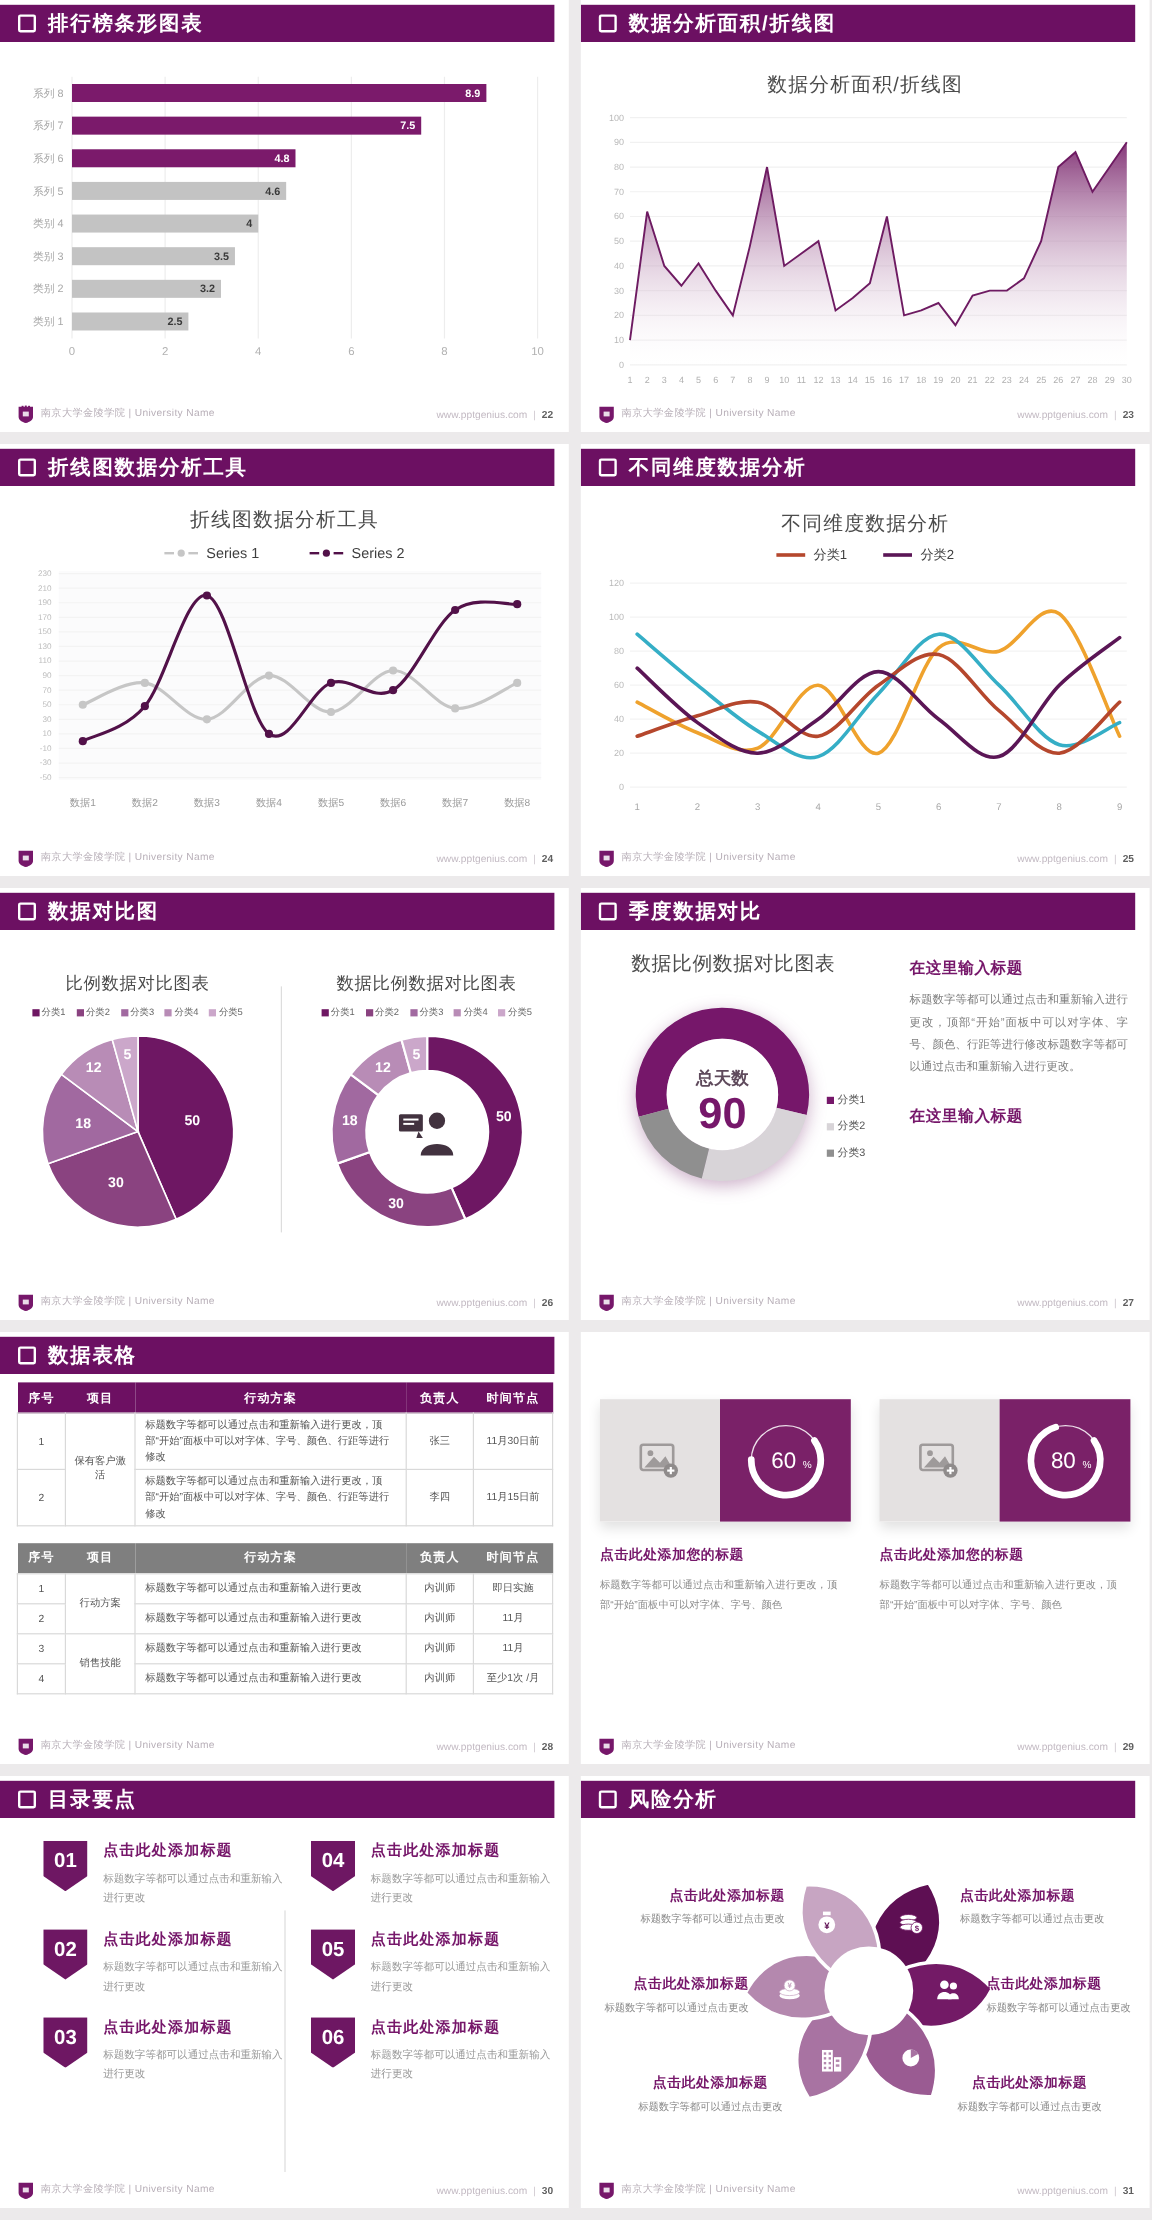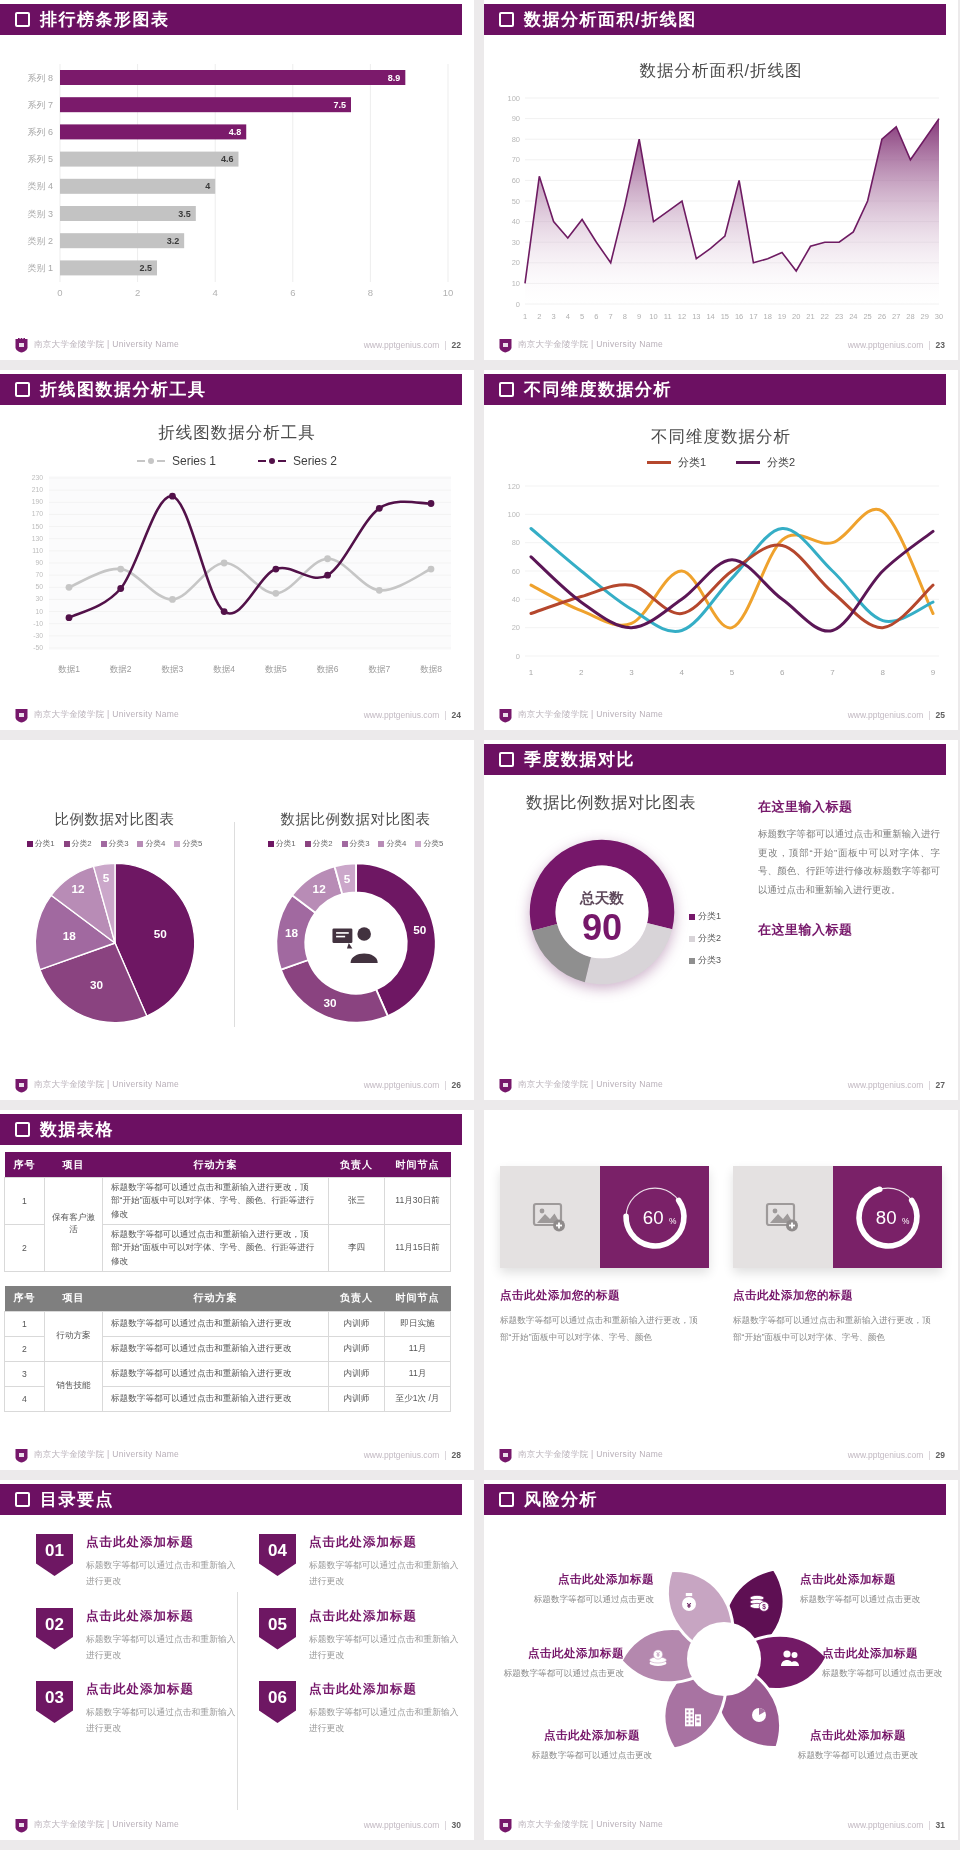--- a/index.html
+++ b/index.html
@@ -41,21 +41,21 @@
   .s6-left{width:262px;position:relative;padding-left:12px;box-sizing:border-box;}
   .s6-title{font-size:16.5px;color:#4c4c4c;letter-spacing:.5px;text-align:center;width:230px;}
   .s6-donut{margin:12px 0 0 20px;filter:drop-shadow(0 4px 7px rgba(110,30,100,.35));}
   .s6-legend{position:absolute;left:205px;top:118px;display:flex;flex-direction:column;gap:9px;font-size:9px;color:#555;}
   .s6-legend .pl-item{display:flex;align-items:center;gap:3px;}
   .s6-right{flex:1;padding:6px 18px 0 12px;}
   .blk-title{font-size:13px;font-weight:bold;color:#76176A;letter-spacing:.5px;}
   .blk-body{margin-top:9px;font-size:9.5px;line-height:1.95;color:#7d7d7d;text-align:justify;}
   .blk2{margin-top:22px;}
   
-  .s7-body{padding:0 4px;}
+  .s7-body{padding:0 14px;}
   table.dt{border-collapse:collapse;width:446px;table-layout:fixed;}
   table.dt th{font-size:10px;color:#fff;font-weight:bold;height:23px;letter-spacing:1px;}
   table.dt.purple th{background:#6D1062;}
   table.dt.gray th{background:#7F7F7F;}
   table.dt td{border:1px solid #d9d9d9;font-size:8.6px;color:#555;text-align:center;padding:3px 4px;background:#fff;}
   table.dt td.plan{text-align:left;padding:3px 8px;line-height:1.55;}
   table.dt col.c-no{width:40px;}  table.dt col.c-prj{width:58px;}
   table.dt col.c-plan{width:226px;} table.dt col.c-own{width:56px;} table.dt col.c-time{width:66px;}
   .t1{margin-top:42px;} .t2{margin-top:14px;}
   
@@ -395,20 +395,24 @@
       <span class="spacer"></span>
       <span class="site">www.pptgenius.com</span>
       <span class="pg-sep">|</span>
           <span class="pg">25</span>
     </div>
   </div>
     </div>
 
   <div class="cell odd">
       <div class="slide">
+    <div class="slide-header">
+      <span class="hdr-icon"></span>
+      <span class="hdr-title">数据对比图</span>
+    </div>
     <div class="s5-body" style="margin-top:70px;">
       <div class="s5-divider"></div>
       <div class="s5-col">
         <div class="s5-title">比例数据对比图表</div>
         <div class="pie-legend">
           <span class="pl-item">
                 <span class="pl-sq" style="background: rgb(110, 23, 99);"></span>
                 <span>分类1</span>
               </span>
           <span class="pl-item">

